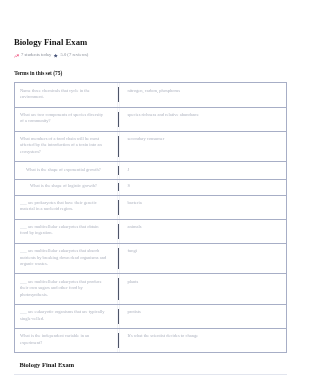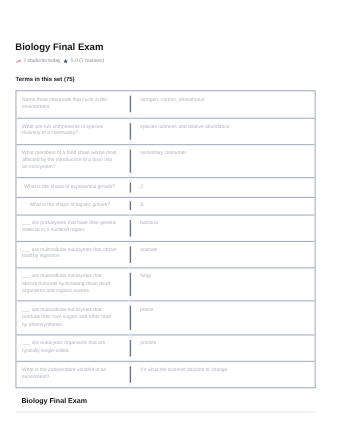--- a/index.html
+++ b/index.html
@@ -1,19 +1,19 @@
 <!DOCTYPE html>
 <html><head>
 <meta charset="utf-8">
 <title>Biology Final Exam</title>
 <style>
   html,body{margin:0;padding:0;}
   body{width:300px;height:388px;background:#ffffff;font-family:"Liberation Sans",sans-serif;
        -webkit-font-smoothing:antialiased;overflow:hidden;}
-  .page{position:relative;width:300px;height:278px;transform:translateZ(0);will-change:transform;}
+  .page{position:relative;width:300px;height:278px;transform:translateZ(0);will-change:transform;font-family:Liberation Serif, serif;}
   .set-title{position:absolute;left:13.9px;top:38.4px;font-size:8.7px;line-height:9px;font-weight:bold;color:#141414;letter-spacing:0px;}
   .stats{position:absolute;left:13.6px;top:52.2px;display:flex;align-items:center;font-size:4.65px;line-height:5.4px;color:#8a8f99;}
   .stat{display:flex;align-items:center;}
   .stat svg{display:block;}
   .stat .lbl{margin-left:2.2px;}
   .stat+.stat{margin-left:1.6px;}
   .terms-head{position:absolute;left:14.2px;top:70.8px;font-size:5.4px;line-height:5.5px;font-weight:bold;color:#141414;}
   .cards{position:absolute;left:14px;top:82.4px;width:272.5px;border:0.75px solid #a7aec6;box-sizing:border-box;}
   .card{display:flex;border-bottom:0.75px solid #a7aec6;box-sizing:border-box;}
   .card:last-child{border-bottom:none;}

